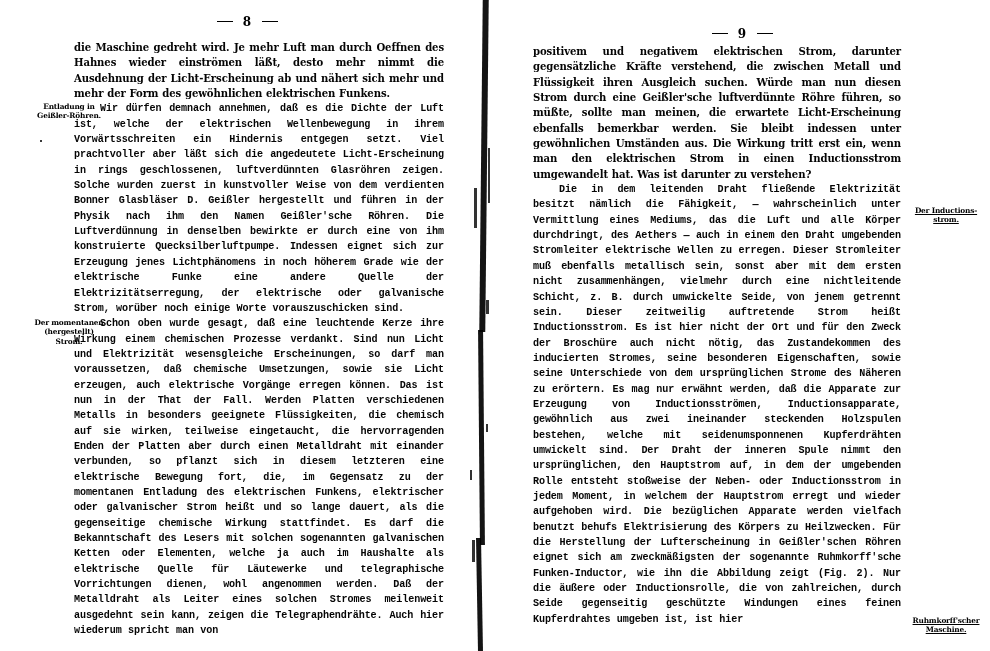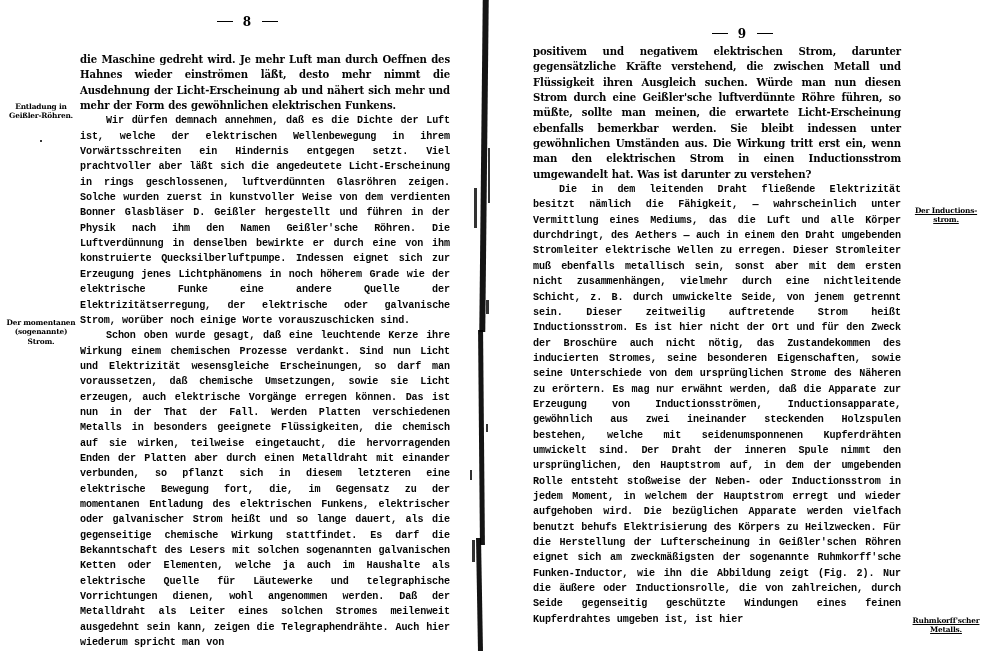--- a/index.html
+++ b/index.html
@@ -85,24 +85,23 @@
     font-size: 10.1px;
     line-height: 15.35px;
     text-align: justify;
     text-justify: inter-word;
     font-weight: 700;
     letter-spacing: -0.1px;
     word-spacing: 0.4px;
     color: #050505;
   }
   #page-left .text-column {
-    left: 80px;
+    left: 74px;
     top: 40px;
     width: 370px;
-    margin-top: 12px;
   }
   #page-right .text-column {
     left: 38px;
     top: 44px;
     width: 368px;
   }
   .text-column p {
     margin: 0;
   }
   .text-column p.indent {
@@ -113,20 +112,21 @@
   
   .margin-note {
     position: absolute;
     font-family: "DejaVu Serif", serif;
     font-weight: 700;
     font-size: 7.4px;
     line-height: 9.4px;
     text-align: center;
     color: #000;
     letter-spacing: -0.2px;
+    margin-left: 28px;
   }
   #page-left .margin-note  { left: 2px;  width: 78px; }
   #page-right .margin-note { right: 2px; width: 84px; text-decoration: underline; }
 
   #note-entladung   { top: 102px; }
   #note-galvanisch  { top: 318px; }
   #note-induction   { top: 206px; }
   #note-ruhmkorff   { top: 616px; }
 
   
@@ -147,21 +147,21 @@
       <span class="rule"></span><span class="num">8</span><span class="rule"></span>
     </div>
 
     <div class="margin-note" id="note-entladung">
       <div>Entladung in</div>
       <div>Geißler-Röhren.</div>
     </div>
 
     <div class="margin-note" id="note-galvanisch">
       <div>Der momentanen</div>
-      <div>(sogenannte)</div>
+      <div>(hergestellt)</div>
       <div>Strom.</div>
     </div>
 
     <div class="text-column">
       <p>die Maschine gedreht wird. Je mehr Luft man durch Oeffnen des Hahnes wieder einströmen läßt, desto mehr nimmt die Ausdehnung der Licht-Erscheinung ab und nähert sich mehr und mehr der Form des gewöhnlichen elektrischen Funkens.</p>
       <p class="indent">Wir dürfen demnach annehmen, daß es die Dichte der Luft ist, welche der elektrischen Wellenbewegung in ihrem Vorwärtsschreiten ein Hindernis entgegen setzt. Viel prachtvoller aber läßt sich die angedeutete Licht-Erscheinung in rings geschlossenen, luftverdünnten Glasröhren zeigen. Solche wurden zuerst in kunstvoller Weise von dem verdienten Bonner Glasbläser D. Geißler hergestellt und führen in der Physik nach ihm den Namen Geißler'sche Röhren. Die Luftverdünnung in denselben bewirkte er durch eine von ihm konstruierte Quecksilberluftpumpe. Indessen eignet sich zur Erzeugung jenes Lichtphänomens in noch höherem Grade wie der elektrische Funke eine andere Quelle der Elektrizitätserregung, der elektrische oder galvanische Strom, worüber noch einige Worte vorauszuschicken sind.</p>
       <p class="indent">Schon oben wurde gesagt, daß eine leuchtende Kerze ihre Wirkung einem chemischen Prozesse verdankt. Sind nun Licht und Elektrizität wesensgleiche Erscheinungen, so darf man voraussetzen, daß chemische Umsetzungen, sowie sie Licht erzeugen, auch elektrische Vorgänge erregen können. Das ist nun in der That der Fall. Werden Platten verschiedenen Metalls in besonders geeignete Flüssigkeiten, die chemisch auf sie wirken, teilweise eingetaucht, die hervorragenden Enden der Platten aber durch einen Metalldraht mit einander verbunden, so pflanzt sich in diesem letzteren eine elektrische Bewegung fort, die, im Gegensatz zu der momentanen Entladung des elektrischen Funkens, elektrischer oder galvanischer Strom heißt und so lange dauert, als die gegenseitige chemische Wirkung stattfindet. Es darf die Bekanntschaft des Lesers mit solchen sogenannten galvanischen Ketten oder Elementen, welche ja auch im Haushalte als elektrische Quelle für Läutewerke und telegraphische Vorrichtungen dienen, wohl angenommen werden. Daß der Metalldraht als Leiter eines solchen Stromes meilenweit ausgedehnt sein kann, zeigen die Telegraphendrähte. Auch hier wiederum spricht man von</p>
     </div>
 
     <span class="speck" style="left:40px; top:140px; width:2px; height:2px;"></span>
@@ -173,21 +173,21 @@
       <span class="rule"></span><span class="num">9</span><span class="rule"></span>
     </div>
 
     <div class="margin-note" id="note-induction">
       <div>Der Inductions-</div>
       <div>strom.</div>
     </div>
 
     <div class="margin-note" id="note-ruhmkorff">
       <div>Ruhmkorff'scher</div>
-      <div>Metalls.</div>
+      <div>Maschine.</div>
     </div>
 
     <div class="text-column">
       <p>positivem und negativem elektrischen Strom, darunter gegensätzliche Kräfte verstehend, die zwischen Metall und Flüssigkeit ihren Ausgleich suchen. Würde man nun diesen Strom durch eine Geißler'sche luftverdünnte Röhre führen, so müßte, sollte man meinen, die erwartete Licht-Erscheinung ebenfalls bemerkbar werden. Sie bleibt indessen unter gewöhnlichen Umständen aus. Die Wirkung tritt erst ein, wenn man den elektrischen Strom in einen Inductionsstrom umgewandelt hat. Was ist darunter zu verstehen?</p>
       <p class="indent">Die in dem leitenden Draht fließende Elektrizität besitzt nämlich die Fähigkeit, — wahrscheinlich unter Vermittlung eines Mediums, das die Luft und alle Körper durchdringt, des Aethers — auch in einem den Draht umgebenden Stromleiter elektrische Wellen zu erregen. Dieser Stromleiter muß ebenfalls metallisch sein, sonst aber mit dem ersten nicht zusammenhängen, vielmehr durch eine nichtleitende Schicht, z. B. durch umwickelte Seide, von jenem getrennt sein. Dieser zeitweilig auftretende Strom heißt Inductionsstrom. Es ist hier nicht der Ort und für den Zweck der Broschüre auch nicht nötig, das Zustandekommen des inducierten Stromes, seine besonderen Eigenschaften, sowie seine Unterschiede von dem ursprünglichen Strome des Näheren zu erörtern. Es mag nur erwähnt werden, daß die Apparate zur Erzeugung von Inductionsströmen, Inductionsapparate, gewöhnlich aus zwei ineinander steckenden Holzspulen bestehen, welche mit seidenumsponnenen Kupferdrähten umwickelt sind. Der Draht der inneren Spule nimmt den ursprünglichen, den Hauptstrom auf, in dem der umgebenden Rolle entsteht stoßweise der Neben- oder Inductionsstrom in jedem Moment, in welchem der Hauptstrom erregt und wieder aufgehoben wird. Die bezüglichen Apparate werden vielfach benutzt behufs Elektrisierung des Körpers zu Heilzwecken. Für die Herstellung der Lufterscheinung in Geißler'schen Röhren eignet sich am zweckmäßigsten der sogenannte Ruhmkorff'sche Funken-Inductor, wie ihn die Abbildung zeigt (Fig. 2). Nur die äußere oder Inductionsrolle, die von zahlreichen, durch Seide gegenseitig geschützte Windungen eines feinen Kupferdrahtes umgeben ist, ist hier</p>
     </div>
 
     <span class="speck" style="left:178px; top:52px; width:2px; height:2px;"></span>
   </div>
 

